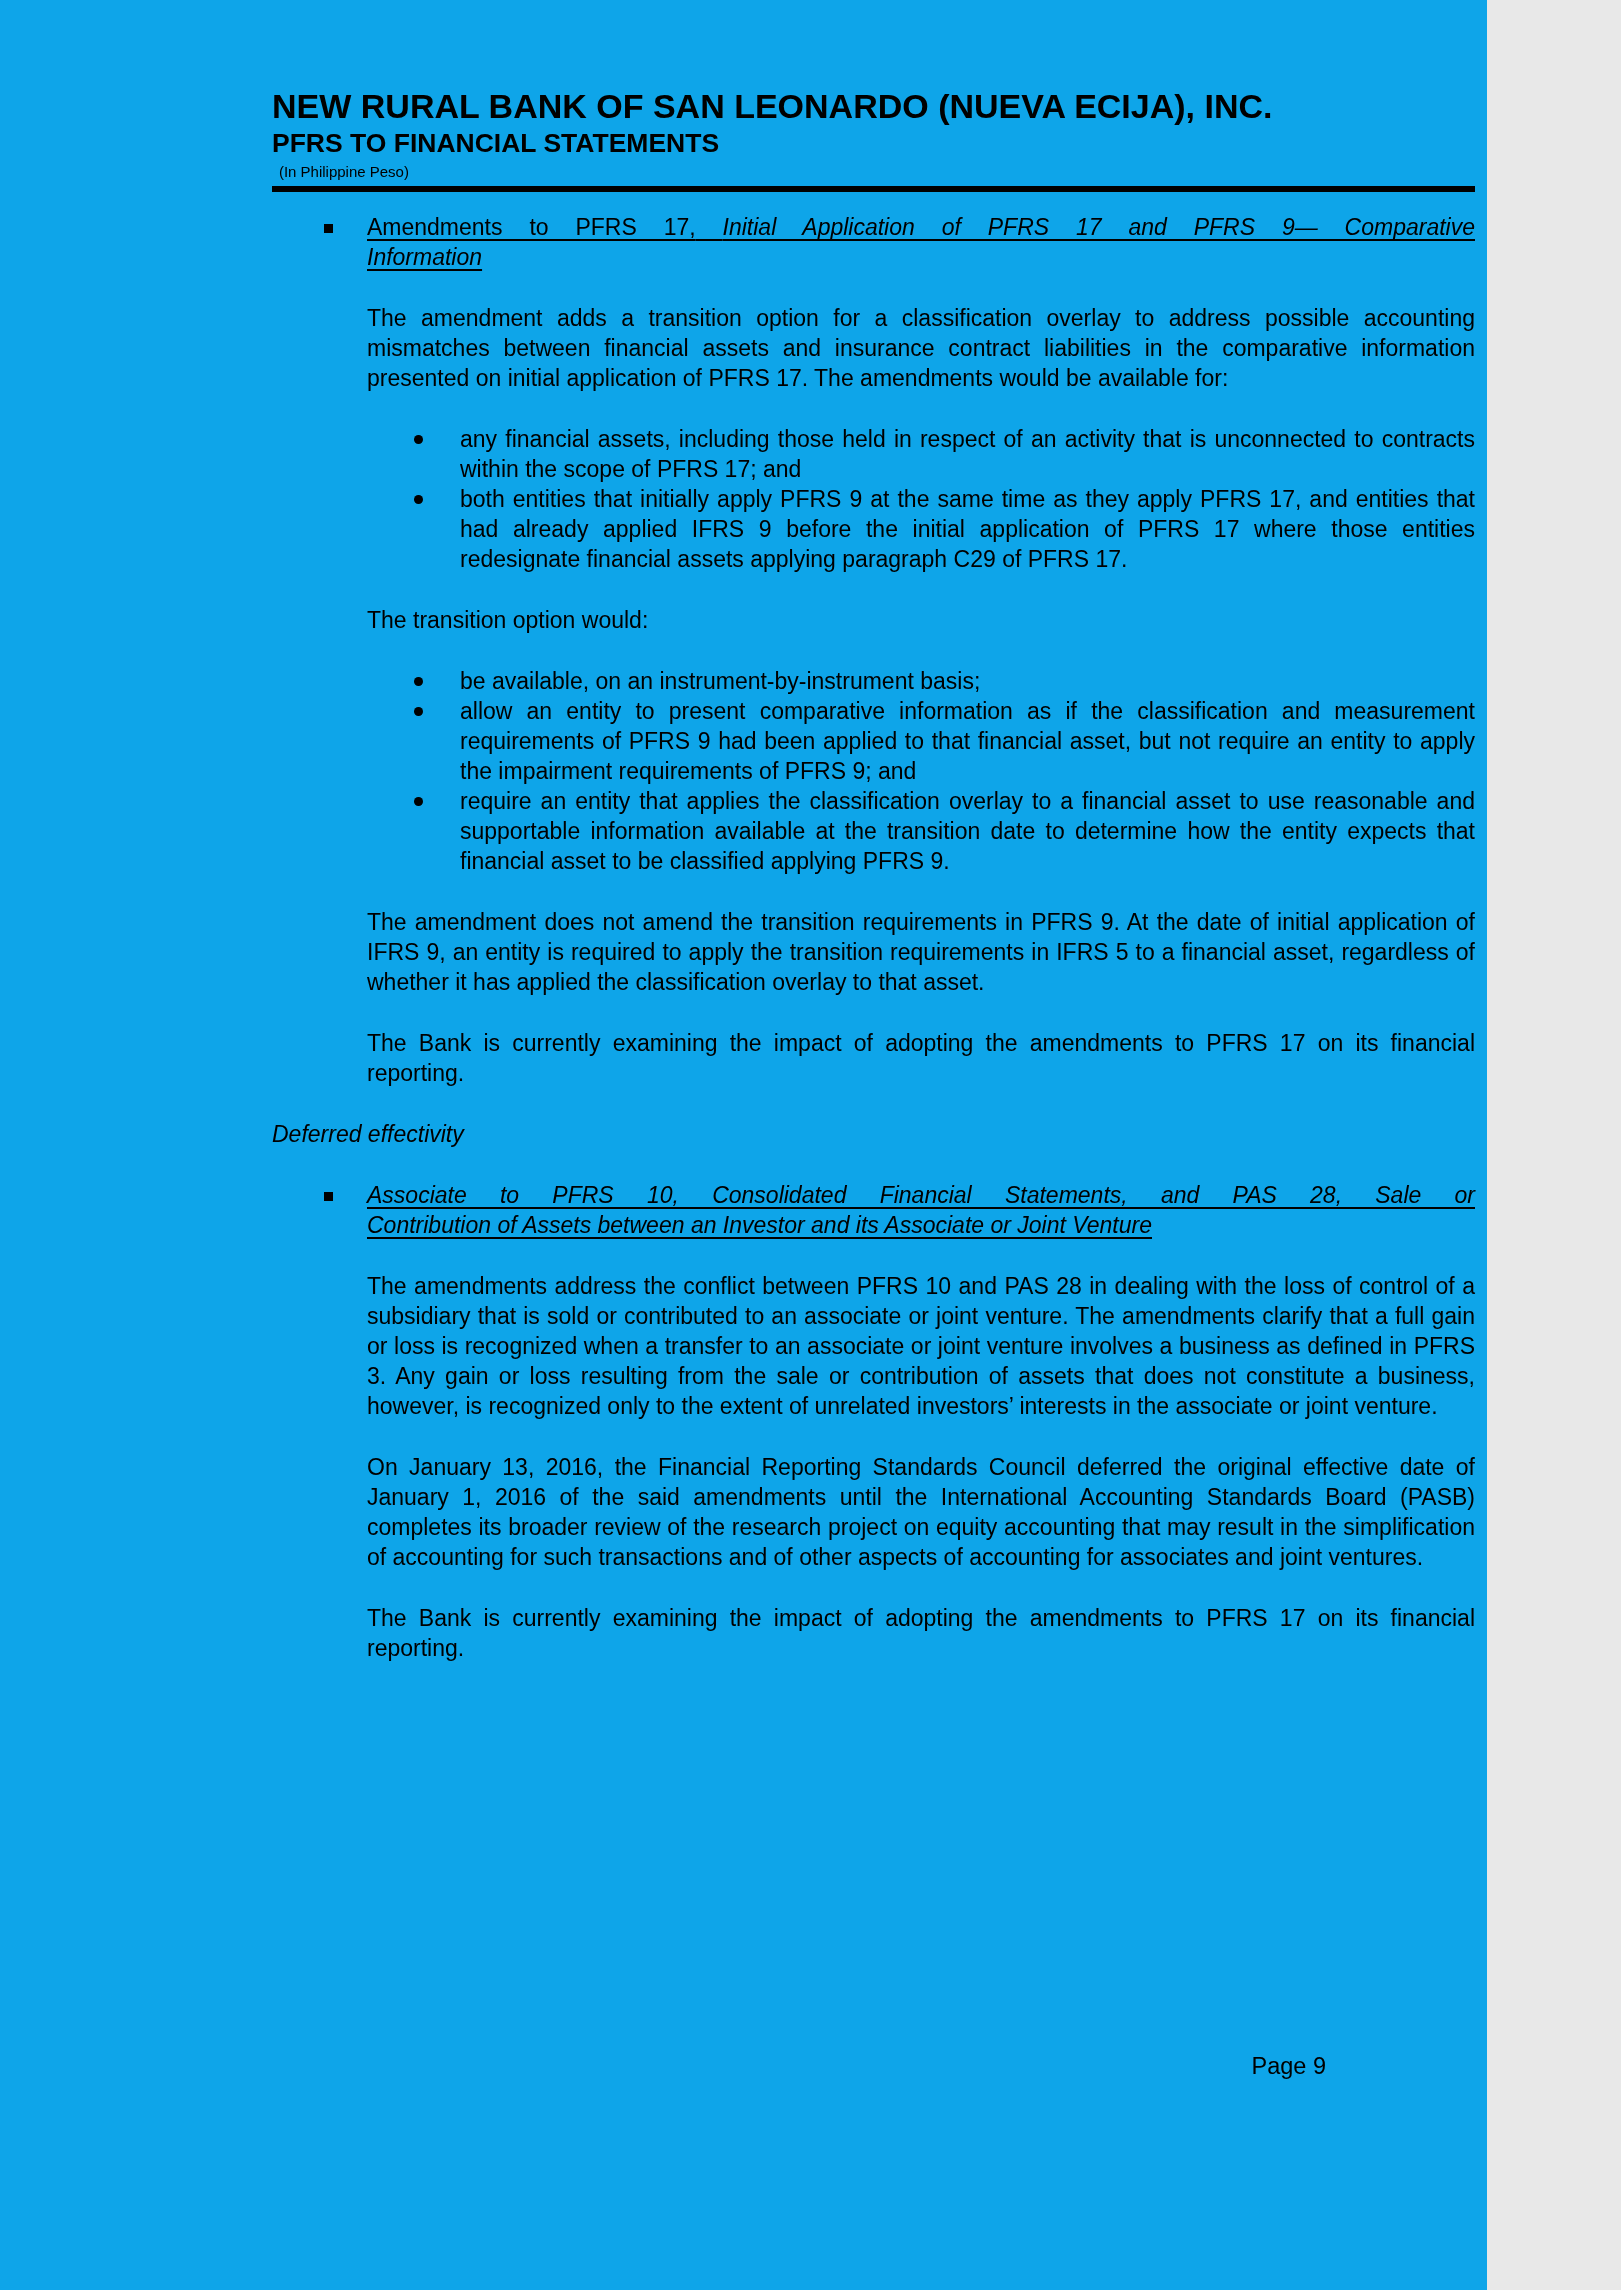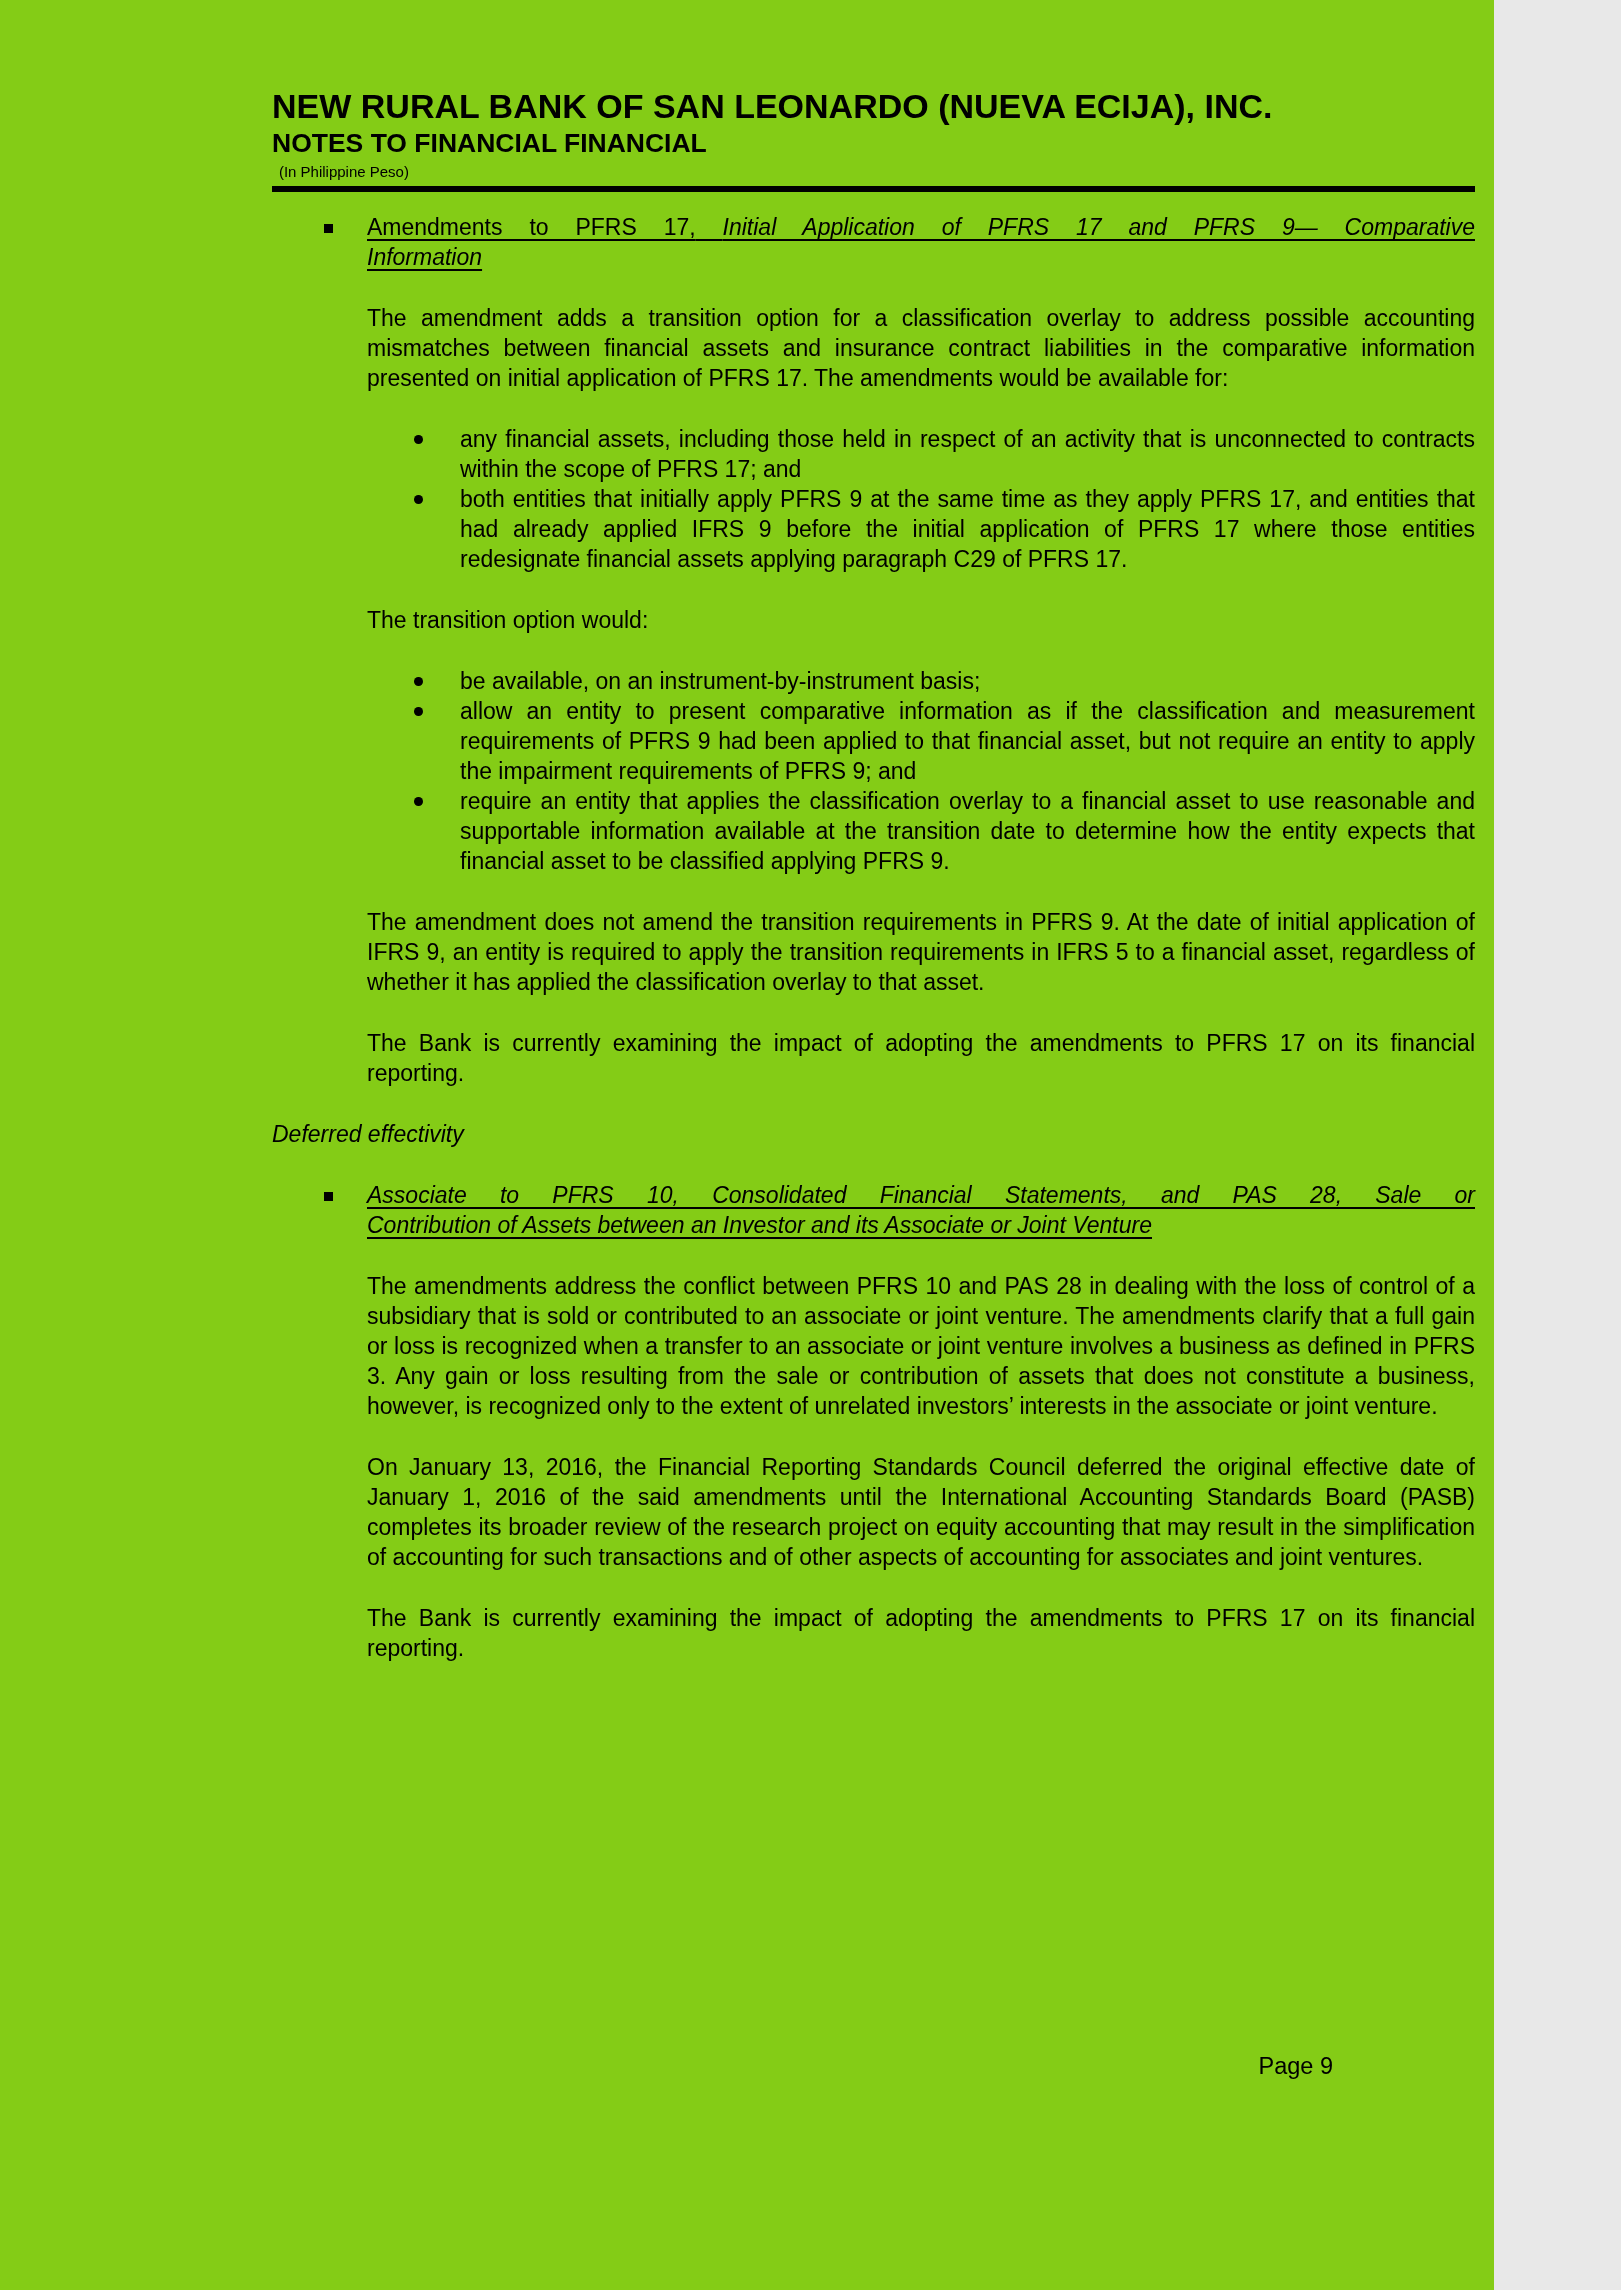--- a/index.html
+++ b/index.html
@@ -1,24 +1,23 @@
 <!DOCTYPE html>
 <html><head>
 <meta charset="utf-8">
 <style>
   html, body { margin: 0; padding: 0; background: #e8e8e8; }
   .page {
     position: relative;
     width: 1487px;
     height: 2291px;
-    background: #84cc16;
+    background: #0ea5e9;
     font-family: "Liberation Sans", "DejaVu Sans", sans-serif;
     color: #000000;
     overflow: hidden;
-    padding-left: 7px;
   }
   .content {
     position: absolute;
     left: 272px;
     top: 86px;
     width: 1203px;
   }
   .bank-name   { font-size: 34px; font-weight: bold; line-height: 41px; white-space: nowrap; }
   .doc-title   { font-size: 26.5px; font-weight: bold; line-height: 33px; }
   .date-line   { font-size: 23.5px; line-height: 30px; }
@@ -62,21 +61,21 @@
   }
 </style>
 </head>
 <body>
 
 <div class="page">
   <div class="content">
 
     <header>
       <div class="bank-name">NEW RURAL BANK OF SAN LEONARDO (NUEVA ECIJA), INC.</div>
-      <div class="doc-title">NOTES TO FINANCIAL FINANCIAL</div>
+      <div class="doc-title">PFRS TO FINANCIAL STATEMENTS</div>
       <div class="currency-note">(In Philippine Peso)</div>
       <div class="header-rule"></div>
     </header>
 
     <main class="body-text">
 
       <div class="bullet-heading block first-block">
         <span class="marker-col-sq">
             <span class="sq"></span>
           </span>

